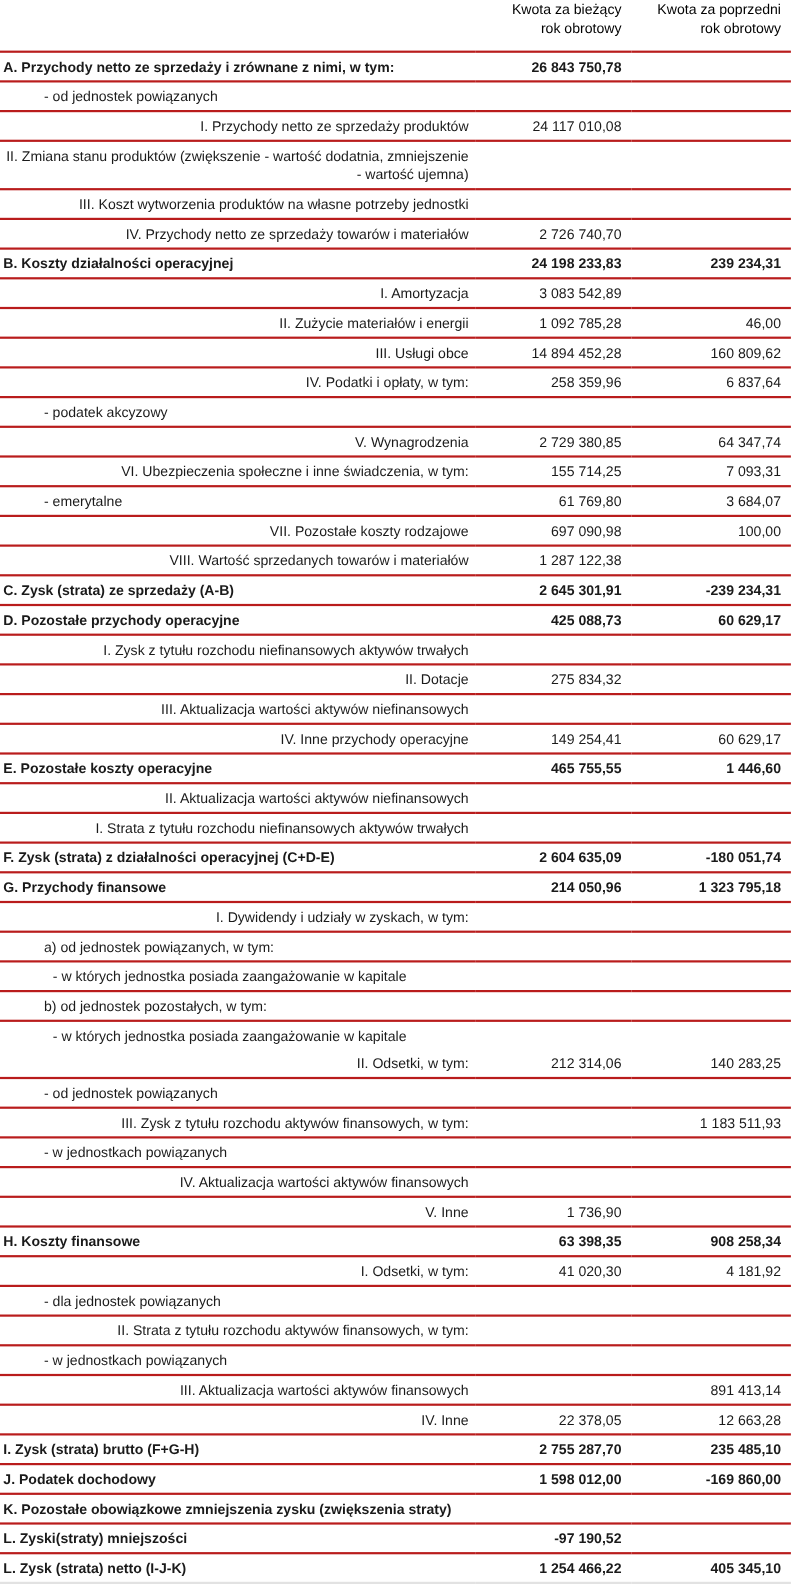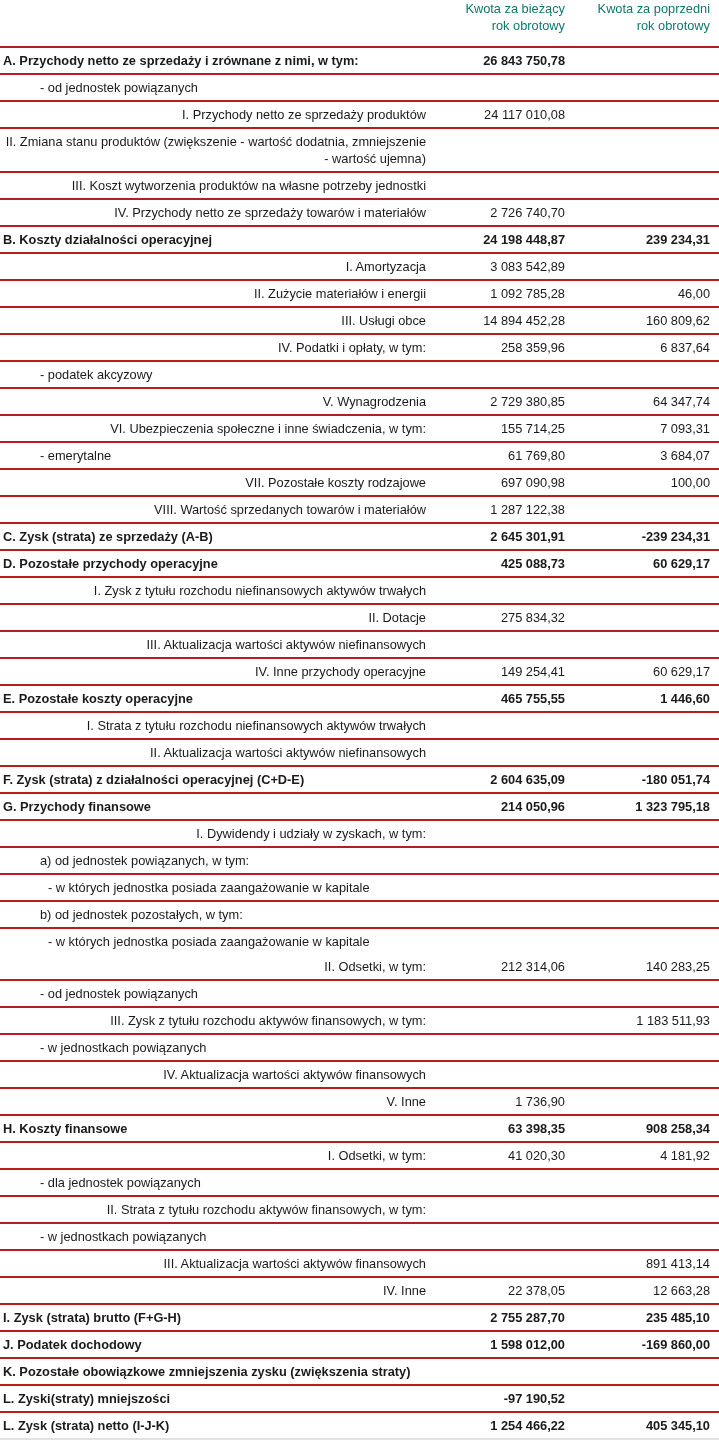--- a/index.html
+++ b/index.html
@@ -34,21 +34,21 @@
     padding: 0;
     vertical-align: bottom;
     font-weight: normal;
   }
   .hdr-blank {
     height: 40px;
   }
   .hdr-amount {
     font-size: 12.8px;
     line-height: 17px;
-    color: #0f766e;
+    color: #000000;
     text-align: right;
     padding: 0 9px 12px 0;
     white-space: pre-line;
   }
 
   
   tbody tr {
     border-top: 2px solid #b91c1c;
   }
   tbody tr.tight {
@@ -141,21 +141,21 @@
           <td class="num"></td>
           <td class="num"></td>
         </tr>
         <tr class="lvl1">
           <td class="label">IV. Przychody netto ze sprzedaży towarów i materiałów</td>
           <td class="num">2 726 740,70</td>
           <td class="num"></td>
         </tr>
         <tr class="lvl0 bold">
           <td class="label">B. Koszty działalności operacyjnej</td>
-          <td class="num">24 198 448,87</td>
+          <td class="num">24 198 233,83</td>
           <td class="num">239 234,31</td>
         </tr>
         <tr class="lvl1">
           <td class="label">I. Amortyzacja</td>
           <td class="num">3 083 542,89</td>
           <td class="num"></td>
         </tr>
         <tr class="lvl1">
           <td class="label">II. Zużycie materiałów i energii</td>
           <td class="num">1 092 785,28</td>
@@ -230,26 +230,26 @@
           <td class="label">IV. Inne przychody operacyjne</td>
           <td class="num">149 254,41</td>
           <td class="num">60 629,17</td>
         </tr>
         <tr class="lvl0 bold">
           <td class="label">E. Pozostałe koszty operacyjne</td>
           <td class="num">465 755,55</td>
           <td class="num">1 446,60</td>
         </tr>
         <tr class="lvl1">
+          <td class="label">II. Aktualizacja wartości aktywów niefinansowych</td>
+          <td class="num"></td>
+          <td class="num"></td>
+        </tr>
+        <tr class="lvl1">
           <td class="label">I. Strata z tytułu rozchodu niefinansowych aktywów trwałych</td>
-          <td class="num"></td>
-          <td class="num"></td>
-        </tr>
-        <tr class="lvl1">
-          <td class="label">II. Aktualizacja wartości aktywów niefinansowych</td>
           <td class="num"></td>
           <td class="num"></td>
         </tr>
         <tr class="lvl0 bold">
           <td class="label">F. Zysk (strata) z działalności operacyjnej (C+D-E)</td>
           <td class="num">2 604 635,09</td>
           <td class="num">-180 051,74</td>
         </tr>
         <tr class="lvl0 bold">
           <td class="label">G. Przychody finansowe</td>

